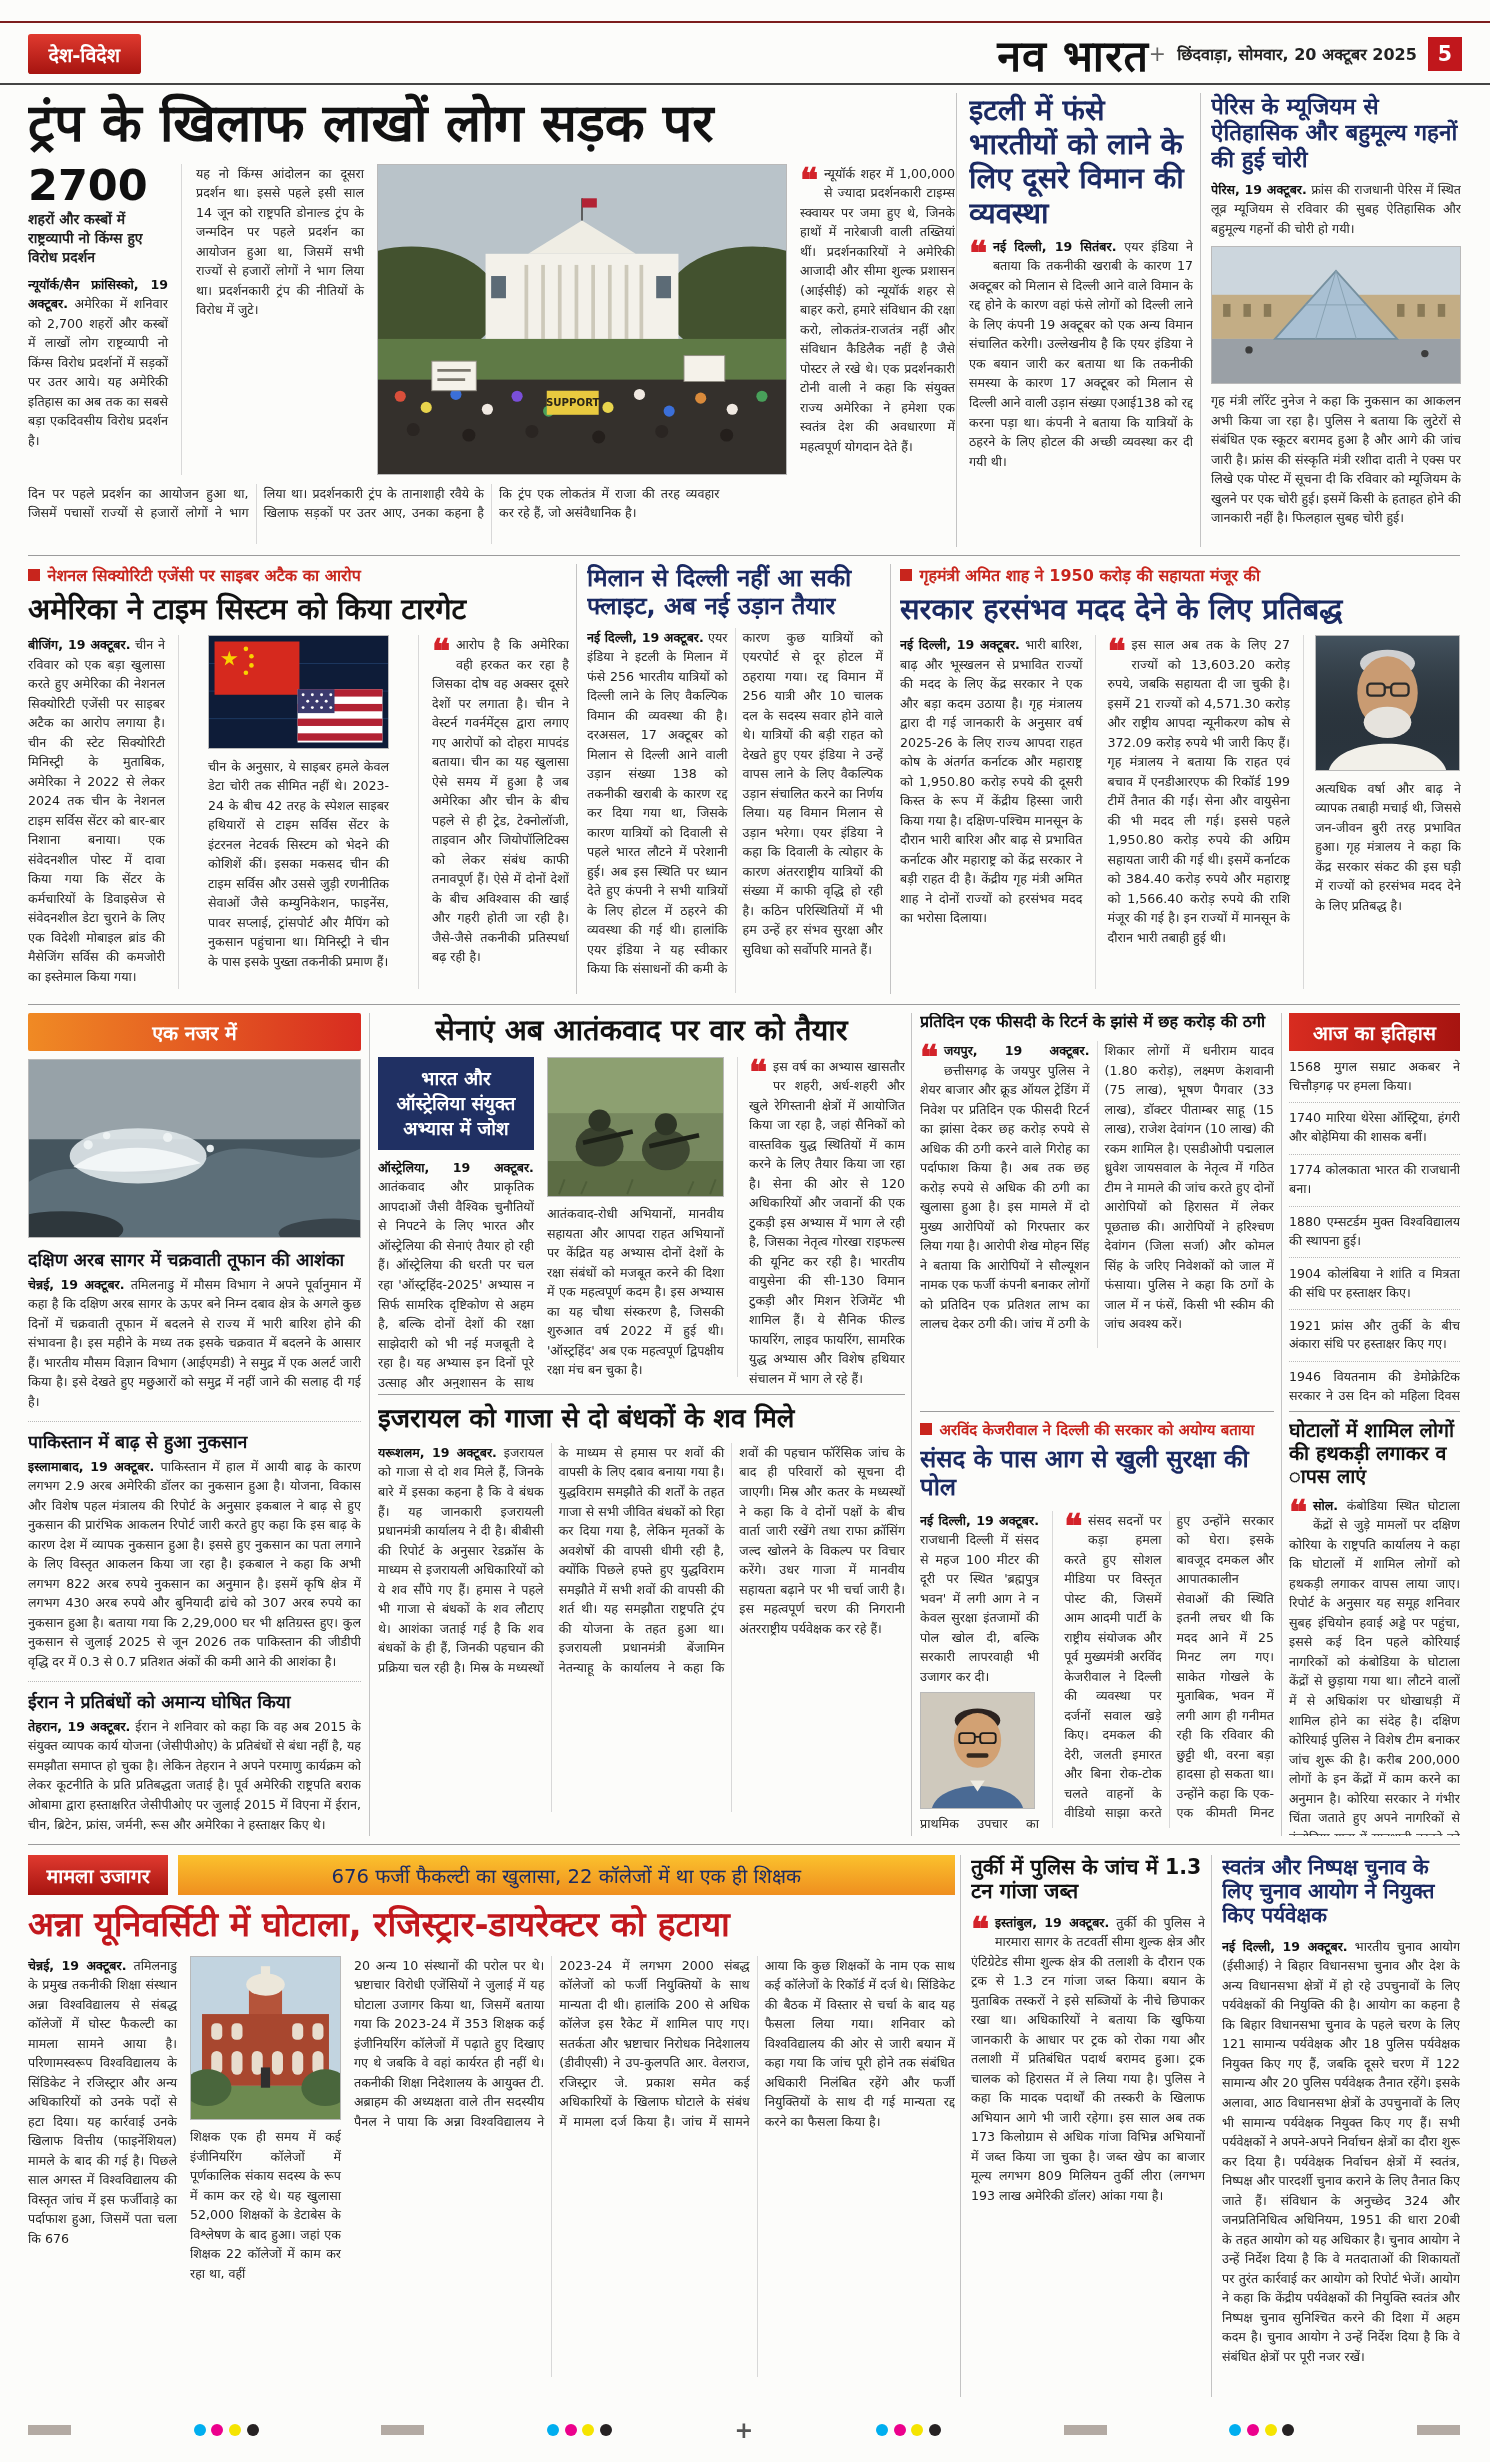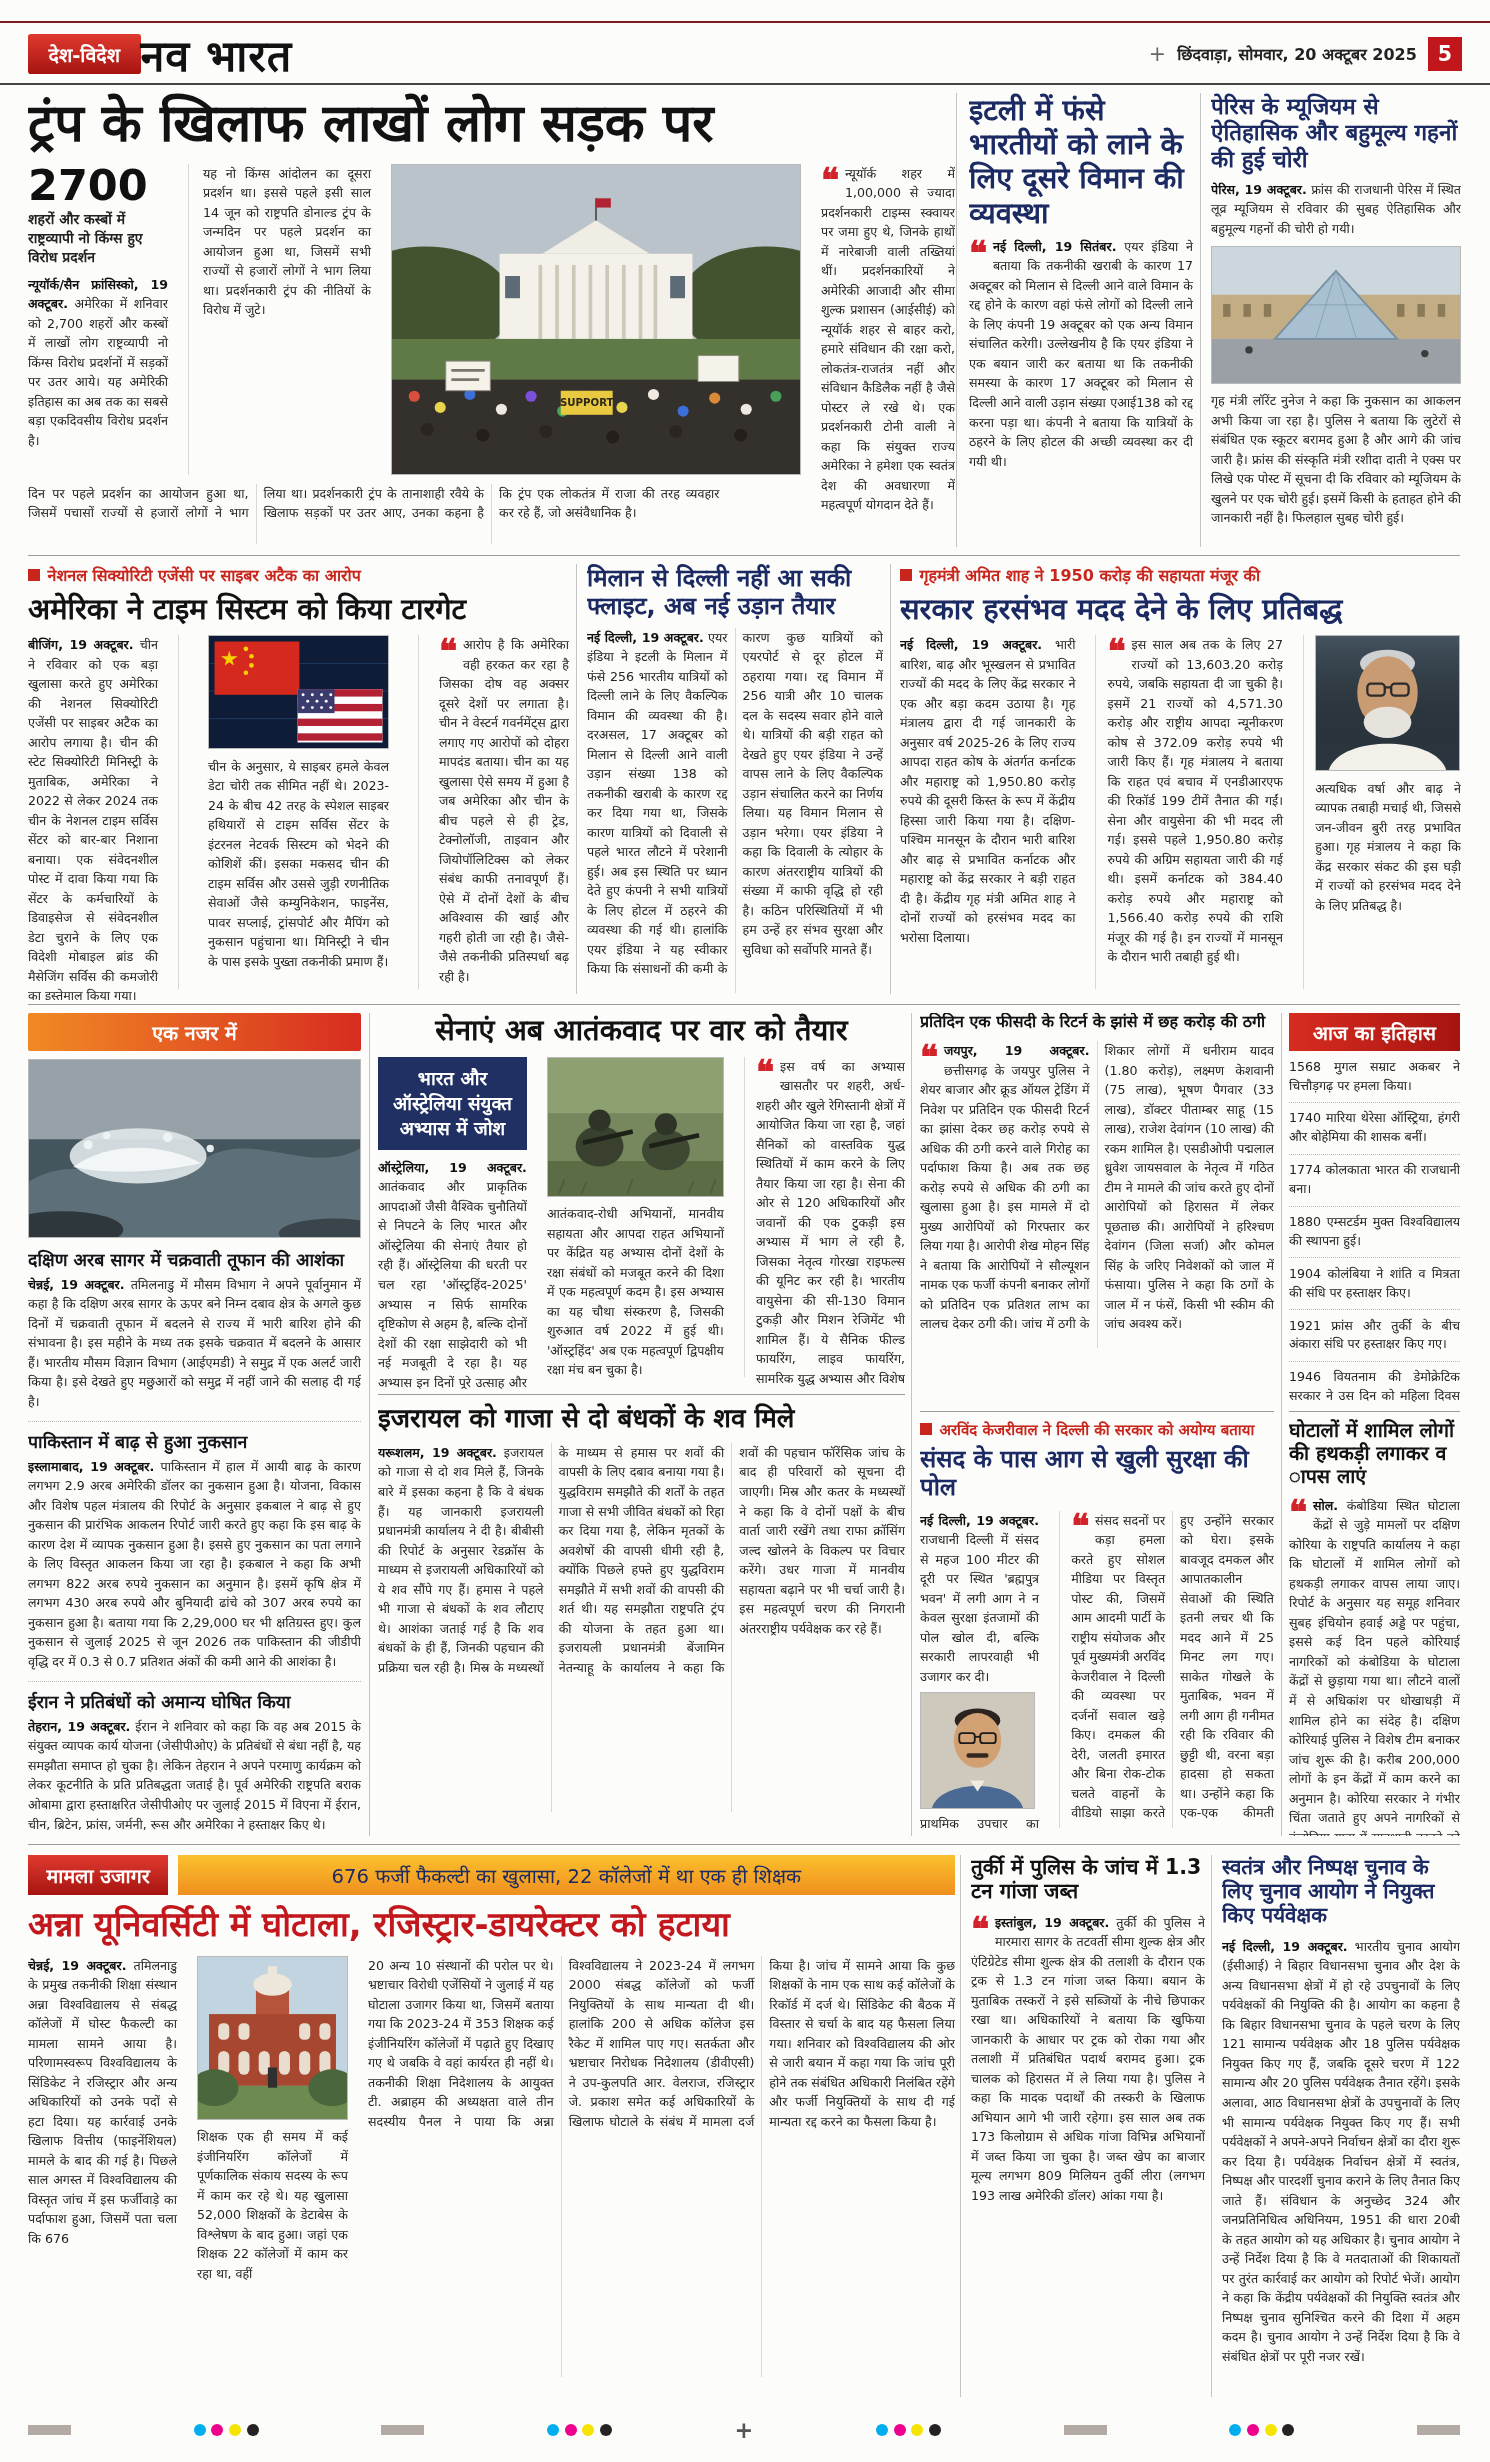--- a/index.html
+++ b/index.html
@@ -6,37 +6,37 @@
   html,body{background:#d9d9d9}
   body{font-family:"DejaVu Sans","Liberation Sans",sans-serif}
   .page{position:relative;width:1490px;height:2462px;margin:0 auto;background:#fcfcfa;overflow:hidden}
   .abs{position:absolute}
   .vline{position:absolute;width:0.9px;background:#c3c3c3}
   .hline{position:absolute;height:0.9px;background:#9b9b9b}
   
   .topline{position:absolute;left:0;top:20.5px;width:1490px;height:2.8px;background:#7c1d1d}
   .masthead{position:absolute;left:0;top:25px;width:1490px;height:60px;display:flex;align-items:center;padding:0 28px;border-bottom:2.8px double #444}
   .section-box{background:linear-gradient(#e03a2f,#a61410);color:#fff;font-weight:bold;font-size:19.6px;padding:6.5px 20.5px;border-radius:2.8px}
-  .paper-title{flex:1;text-align:left;font-size:43px;font-weight:800;color:#111;letter-spacing:0.9px}
+  .paper-title{flex:1;text-align:right;font-size:43px;font-weight:800;color:#111;letter-spacing:0.9px}
   .edition{display:flex;align-items:center;gap:11.2px;font-size:16px;color:#222;font-weight:bold}
   .regplus{color:#666;font-size:20.5px;font-weight:normal}
   .page-no{background:#c1171c;color:#fff;width:34px;height:34px;display:flex;align-items:center;justify-content:center;font-size:20.5px;font-weight:bold}
   
   .headline{font-weight:800;color:#1b2a63;line-height:1.18}
   .hl-black{color:#121212}
   .hl-red{color:#c2181d}
   .body-text{font-size:12.6px;line-height:1.55;text-align:justify;color:#232323}
   .dateline{font-weight:bold;color:#111}
   .kicker{display:flex;align-items:center;gap:7.5px;color:#c8251d;font-weight:bold;font-size:16px}
   .red-sq{width:12px;height:12px;background:#c8251d;display:inline-block;flex:0 0 auto}
   .qmark{float:left;color:#d3232a;font-size:34px;line-height:.85;font-weight:bold;margin:1.9px 5.6px 0 0;font-family:"DejaVu Serif","Liberation Serif",serif}
   .cols2{column-count:2;column-gap:15px;column-rule:0.9px solid #d8d8d8}
   .cols3{column-count:3;column-gap:15px;column-rule:0.9px solid #d8d8d8}
   .cols4{column-count:4;column-gap:15px;column-rule:0.9px solid #d8d8d8}
-  .flexrow{display:flex;gap:20px}
+  .flexrow{display:flex;gap:13px}
   .photo{display:block;background:#ccc;border:0.9px solid #b9b9b9}
   .photo svg{display:block;width:100%;height:100%}
   .stat-num{font-size:43px;font-weight:800;color:#101010;line-height:1}
   .stat-cap{font-size:14px;font-weight:bold;color:#222;line-height:1.35;margin:3.7px 0 7.5px}
   .glance-banner{background:linear-gradient(90deg,#f08a24,#d82c20);color:#fff;font-weight:800;font-size:19.6px;text-align:center;padding:5.6px 0;border-radius:1.9px}
   .glance-head{font-size:17.7px;font-weight:800;color:#14141a;margin:9.3px 0 3.7px}
   .hist-head{background:linear-gradient(90deg,#d82c20,#a61410);color:#fff;font-weight:800;font-size:19.6px;text-align:center;padding:5.6px 0}
   .hist-item{font-size:12.6px;line-height:1.5;color:#222;padding:6.5px 0;border-bottom:0.9px dotted #b9b9b9;text-align:justify}
   .army-kickbox{background:#203063;color:#fff;font-weight:800;font-size:18.6px;line-height:1.35;padding:9.3px 11.2px;text-align:center}
   .tag-red{background:linear-gradient(#e03a2f,#a61410);color:#fff;font-weight:800;font-size:19.6px;padding:6.5px 18.6px;white-space:nowrap}

